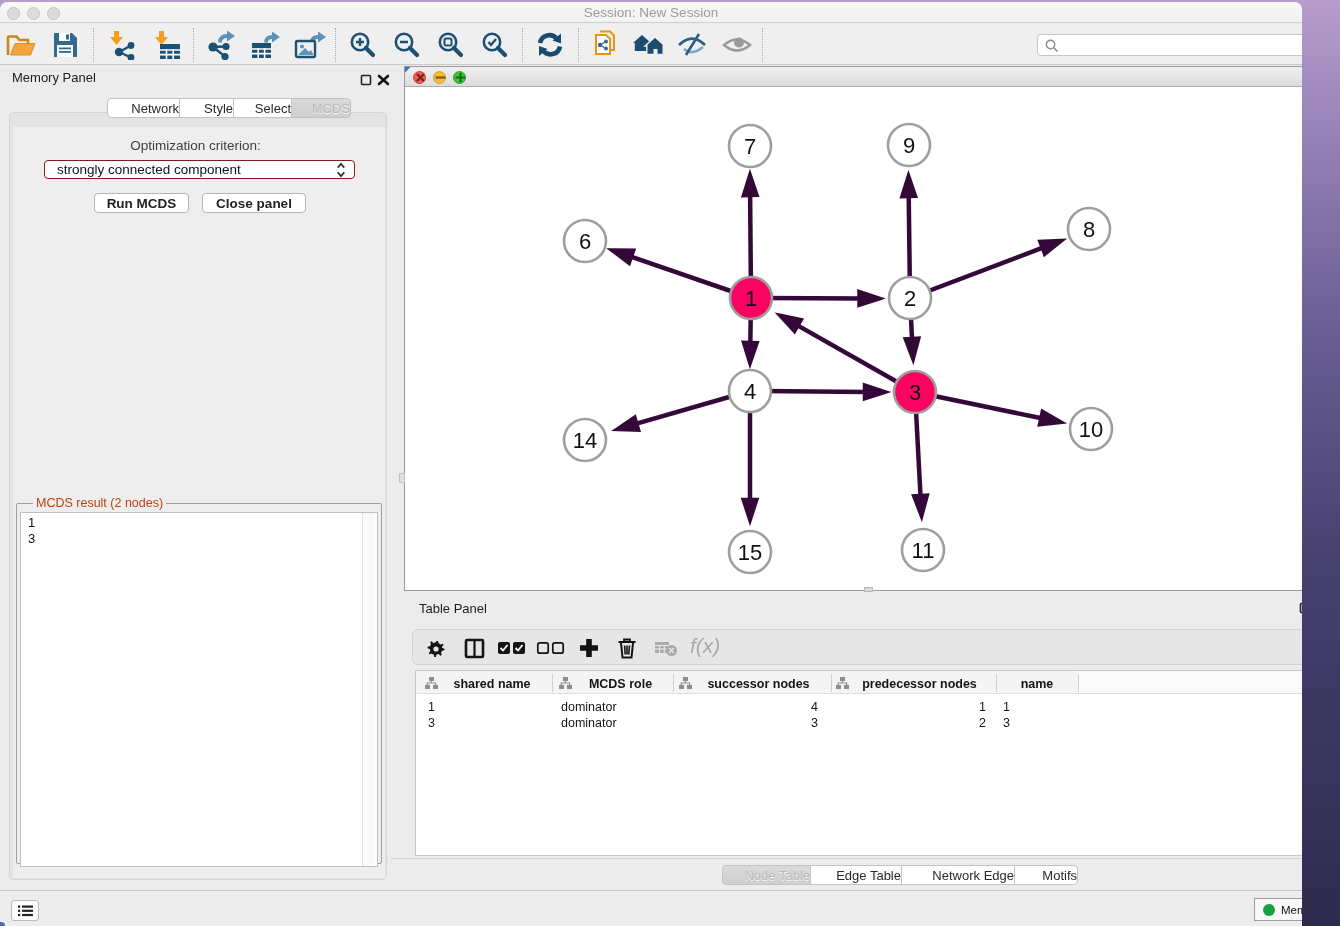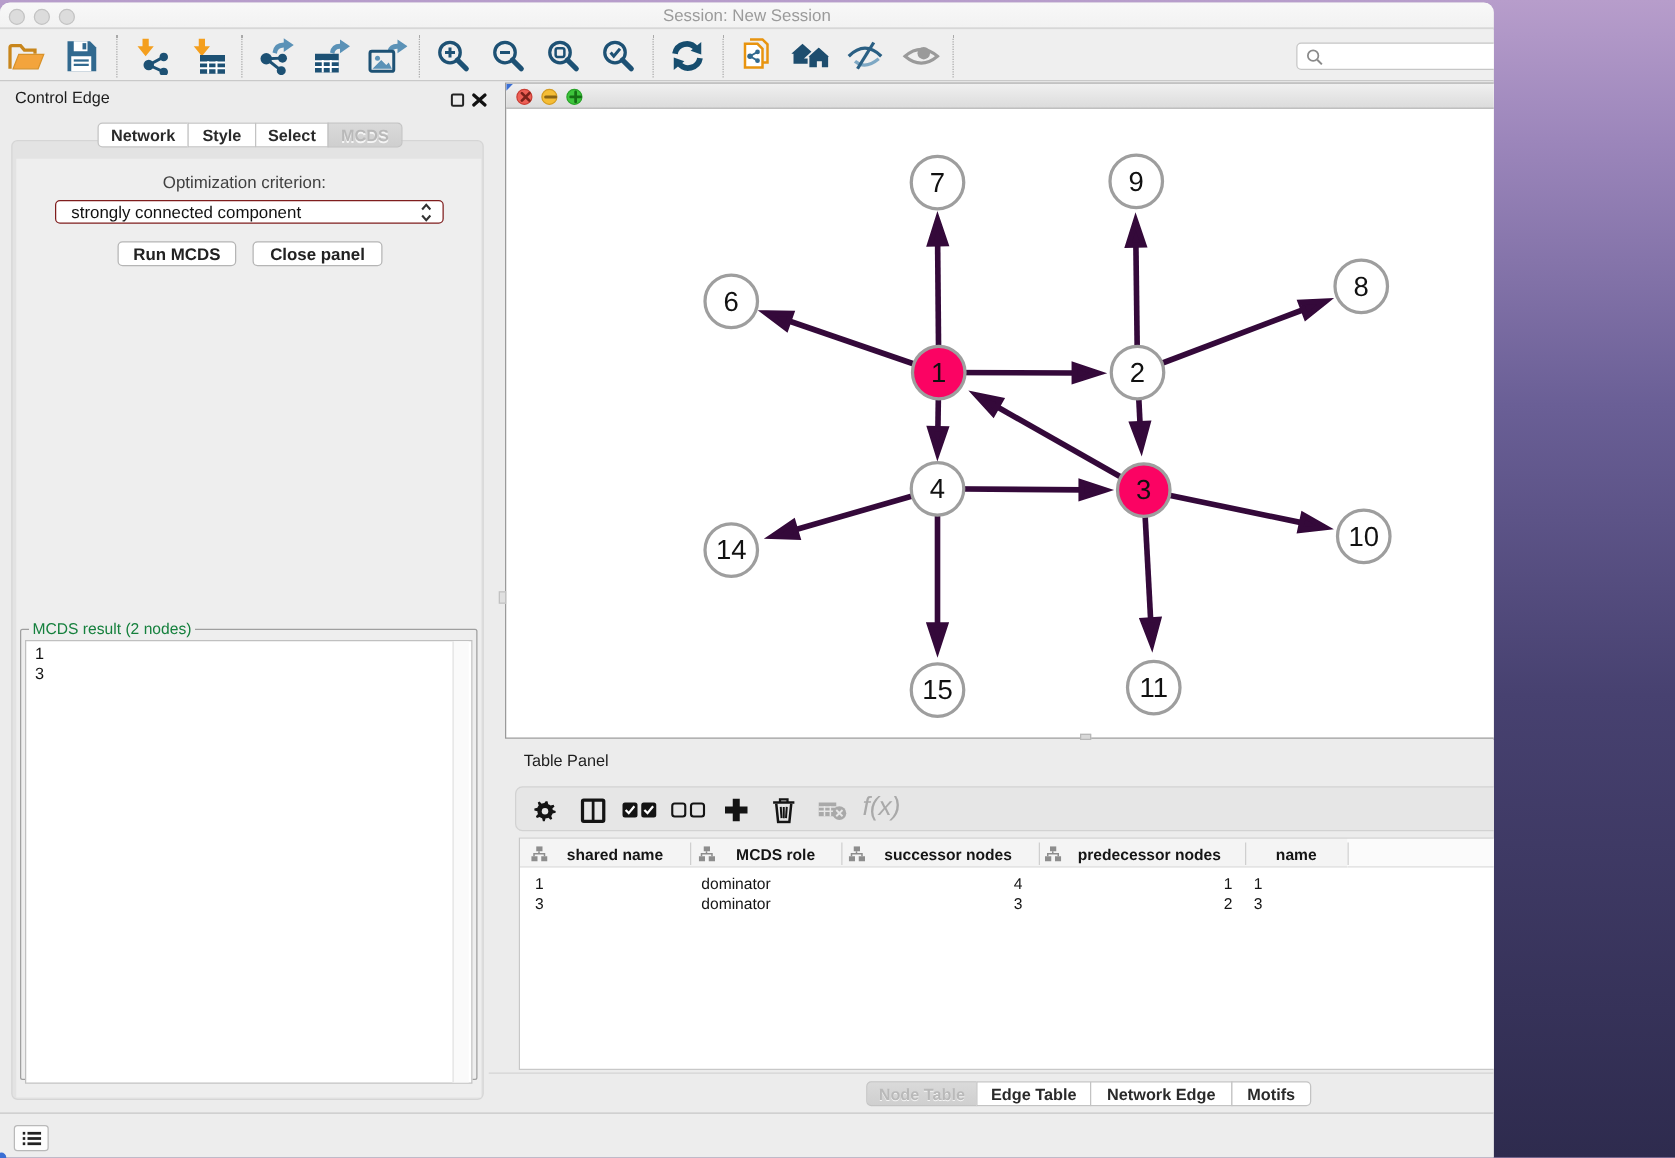--- a/index.html
+++ b/index.html
@@ -2,42 +2,42 @@
 <html><head>
 <meta charset="utf-8">
 <style>
   * { margin:0; padding:0; box-sizing:border-box; }
   html,body { width:1340px; height:926px; overflow:hidden; }
   body { font-family:"Liberation Sans", sans-serif;
          background:linear-gradient(180deg,#b79dcb 0%,#9c86bb 12%,#6a5f96 35%,#474170 60%,#2e2b4e 100%); }
   #app { position:absolute; left:0; top:0; width:1340px; height:926px; }
   .abs { position:absolute; }
   
-  #win { position:absolute; left:0; top:2px; width:1195px; height:924px;
+  #win { position:absolute; left:0; top:2px; width:1302px; height:924px;
          background:#ececec; border-radius:8px 8px 0 0; overflow:hidden; }
   
   #titlebar { position:absolute; left:0; top:0; width:100%; height:21px;
               background:linear-gradient(#f8f8f8,#f2f2f2); border-bottom:1px solid #d0d0d0; }
   .tl { position:absolute; top:4.5px; width:13px; height:13px; border-radius:50%;
         background:#dcdcdc; border:1px solid #c3c3c3; }
   #titlebar .title { position:absolute; top:3px; left:0; width:100%; text-align:center;
                      font-size:13.5px; color:#9b9b9b; }
   
   #toolbar { position:absolute; left:0; top:22px; width:100%; height:41px; background:#efefef;
              border-bottom:1px solid #c9c9c9; }
   .tbi { position:absolute; top:6px; width:32px; height:30px; }
   .tbsep { position:absolute; top:4px; height:34px; width:0; border-left:1px dotted #a9a9a9; }
   #search { position:absolute; left:1037px; top:10px; width:290px; height:22px; background:#fff;
             border:1px solid #c6c6c6; border-radius:4px; }
   
   #cpanel { position:absolute; left:0; top:64px; width:391px; height:826px; background:#ececec; }
   #cpanel .hdr { position:absolute; left:12px; top:4px; font-size:13px; color:#1d1d1d; }
   .tabrow { position:absolute; height:20px; z-index:5; }
   .tab { position:absolute; top:0; height:20px; background:#fff; border:1px solid #c3c3c3;
-         font-size:13px; font-weight:700; color:#2a2a2a; text-align:center; line-height:19px; }
+         font-size:13px; font-weight:400; color:#2a2a2a; text-align:right; line-height:19px;margin-left:29px; }
   .tab.gray { background:linear-gradient(#dadada,#cfcfcf); color:#b9b9b9;
               text-shadow:0 1px 0 #f5f5f5; }
   #tabpane { position:absolute; left:9px; top:46px; width:378px; height:768px;
              background:#e3e3e3; border-radius:5px; border:1px solid #d5d5d5; }
   #tabpane .inner { position:absolute; left:3px; top:14px; width:372px; height:751px; background:#eeeeee; }
   
   #statusbar { position:absolute; left:0; top:888px; width:100%; height:36px; background:#ededed;
                border-top:1px solid #c6c6c6; }
   
   #netwin { position:absolute; left:404px; top:64px; width:933px; height:525px;
@@ -190,21 +190,21 @@
         <circle cx="18" cy="12.5" r="5" fill="#9a9a9a"></circle>
       </svg>
       <div id="search">
         <svg style="position:absolute;left:6px;top:3px" width="16" height="16" viewBox="0 0 16 16">
           <circle cx="6.5" cy="6.5" r="4.2" fill="none" stroke="#8a8a8a" stroke-width="1.4"></circle>
           <line x1="9.8" y1="9.8" x2="13.5" y2="13.5" stroke="#8a8a8a" stroke-width="1.6"></line>
         </svg>
       </div>
     </div>
     <div id="cpanel">
-      <div class="hdr">Control Edge</div>
+      <div class="hdr">Memory Panel</div>
       <svg class="abs" style="left:360px;top:8px" width="12" height="12" viewBox="0 0 12 12">
         <rect x="1.5" y="1.5" width="9" height="9" rx="1" fill="none" stroke="#222" stroke-width="1.6"></rect>
       </svg>
       <svg class="abs" style="left:377px;top:8px" width="13" height="12" viewBox="0 0 13 12">
         <path d="M2 2 L11 10 M11 2 L2 10" stroke="#111" stroke-width="2.6" stroke-linecap="round"></path>
       </svg>
       <div class="tabrow" style="left:78px;top:32px;width:244px">
         <div class="tab" style="left:0;width:73px;border-radius:4px 0 0 4px">Network</div>
         <div class="tab" style="left:72px;width:55px">Style</div>
         <div class="tab" style="left:126px;width:59px">Select</div>
@@ -218,21 +218,21 @@
         <div class="abs" style="left:12px;top:1px;font-size:13.5px;color:#111">strongly connected component</div>
         <svg class="abs" style="right:7px;top:1px" width="12" height="16" viewBox="0 0 12 17">
           <path d="M2.5 6 L6 2 L9.5 6" fill="none" stroke="#333" stroke-width="1.8"></path>
           <path d="M2.5 11 L6 15 L9.5 11" fill="none" stroke="#333" stroke-width="1.8"></path>
         </svg>
       </div>
       <div class="abs" style="left:94px;top:127px;width:95px;height:20px;background:#fff;border:1px solid #b5b5b5;border-radius:4px;text-align:center;font-size:13.5px;font-weight:700;color:#222;line-height:19px">Run MCDS</div>
       <div class="abs" style="left:202px;top:127px;width:104px;height:20px;background:#fff;border:1px solid #b5b5b5;border-radius:4px;text-align:center;font-size:13.5px;font-weight:700;color:#222;line-height:19px">Close panel</div>
 
       <fieldset class="abs" style="left:16px;top:430px;width:366px;height:368px;border:1px solid #9f9f9f;border-radius:2px">
-        <legend style="font-size:12.5px;color:#15803d;padding:0 3px;margin-left:6px">MCDS result (2 nodes)</legend>
+        <legend style="font-size:12.5px;color:#c2410c;padding:0 3px;margin-left:16px">MCDS result (2 nodes)</legend>
         <div class="abs" style="left:3px;top:2px;width:358px;height:355px;background:#fff;border:1px solid #c0c0c0">
           <div style="position:absolute;left:7px;top:2px;font-size:13px;color:#111;line-height:16px">1<br>3</div>
           <div style="position:absolute;right:2px;top:0;width:13px;height:100%;background:#fafafa;border-left:1px solid #e2e2e2"></div>
         </div>
       </fieldset>
     </div>
     <div id="netwin">
       <div id="nettitle">
         <svg class="abs" style="left:0;top:0" width="6" height="6" viewBox="0 0 6 6">
             <polygon points="0,0 5.5,0 0,5.5" fill="#3b6fd4"></polygon>

